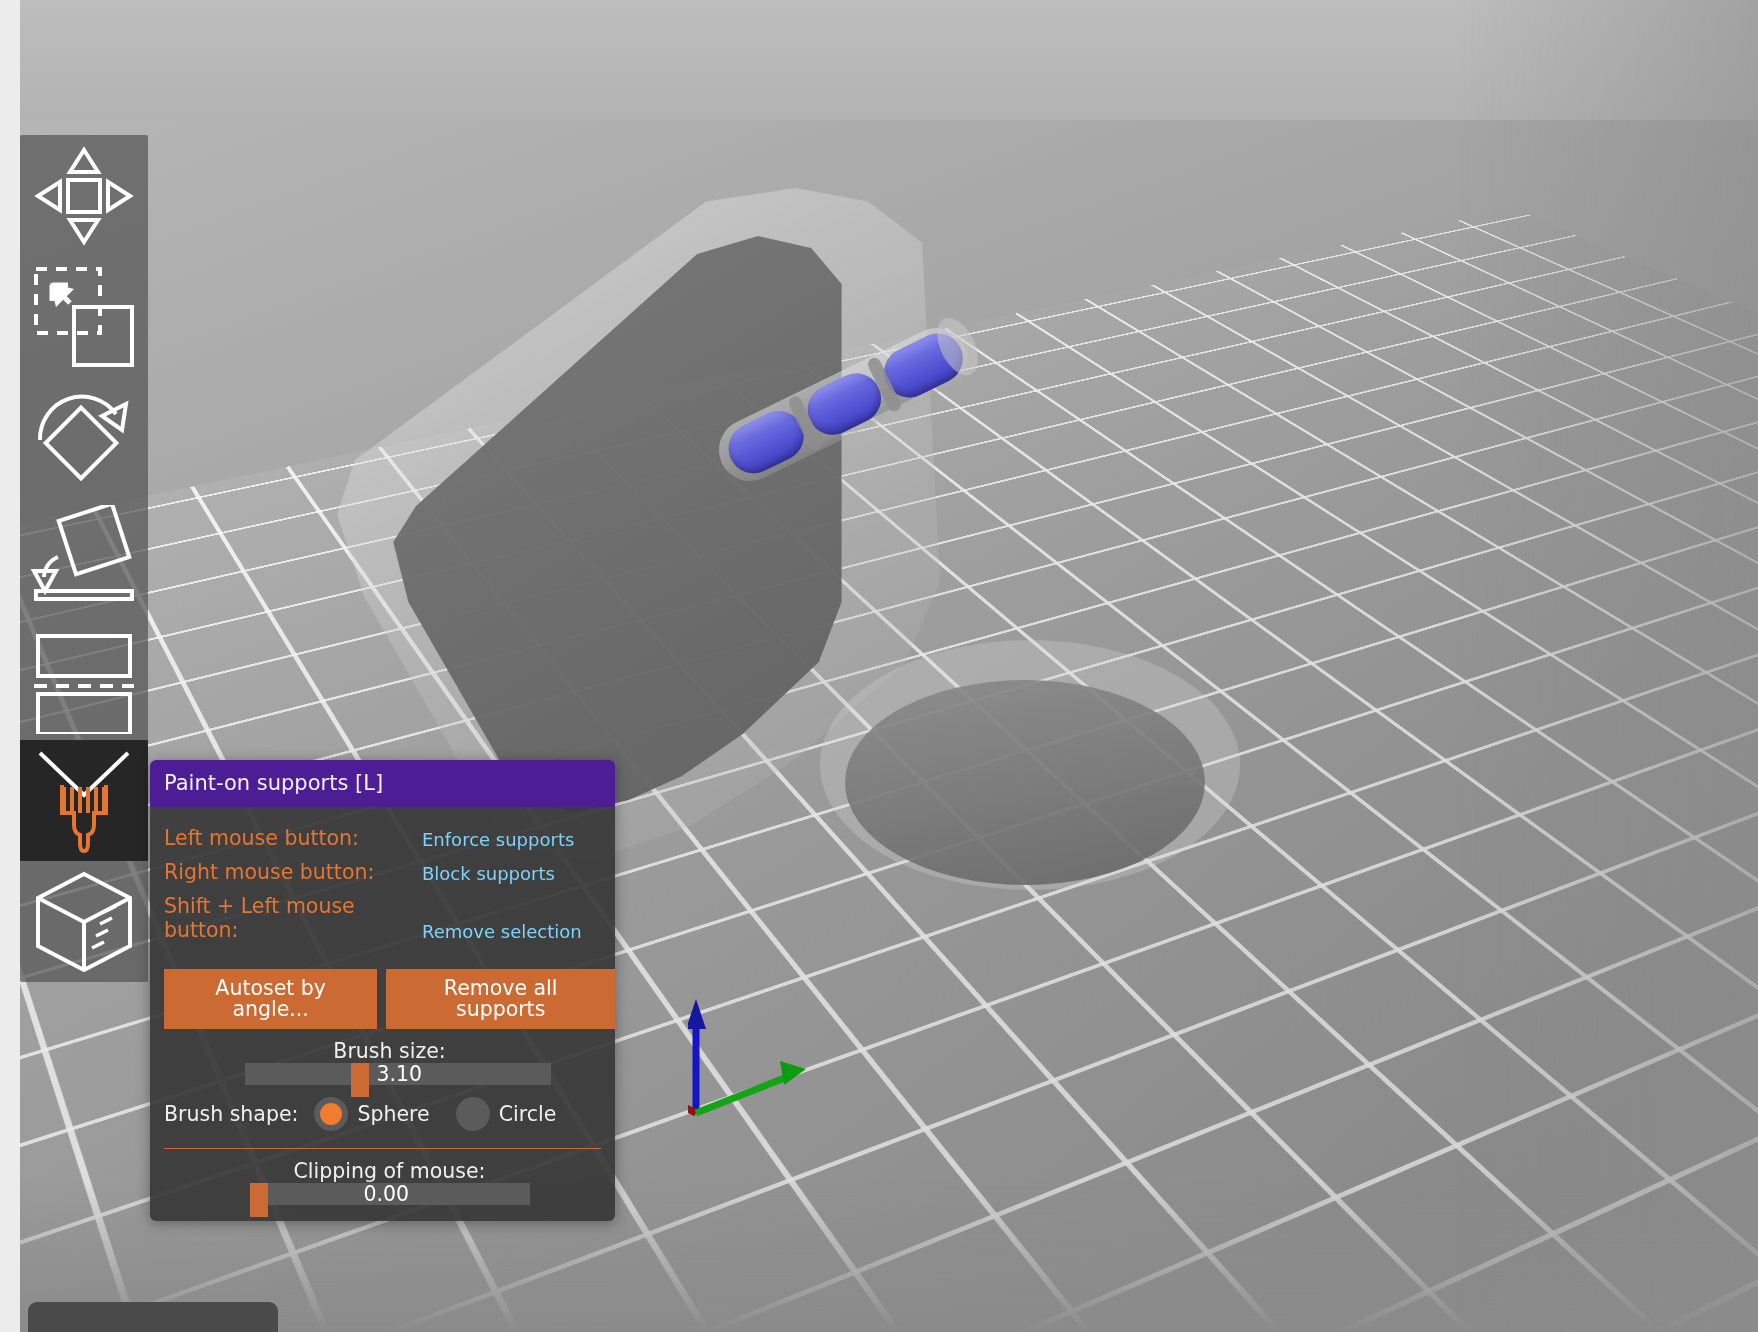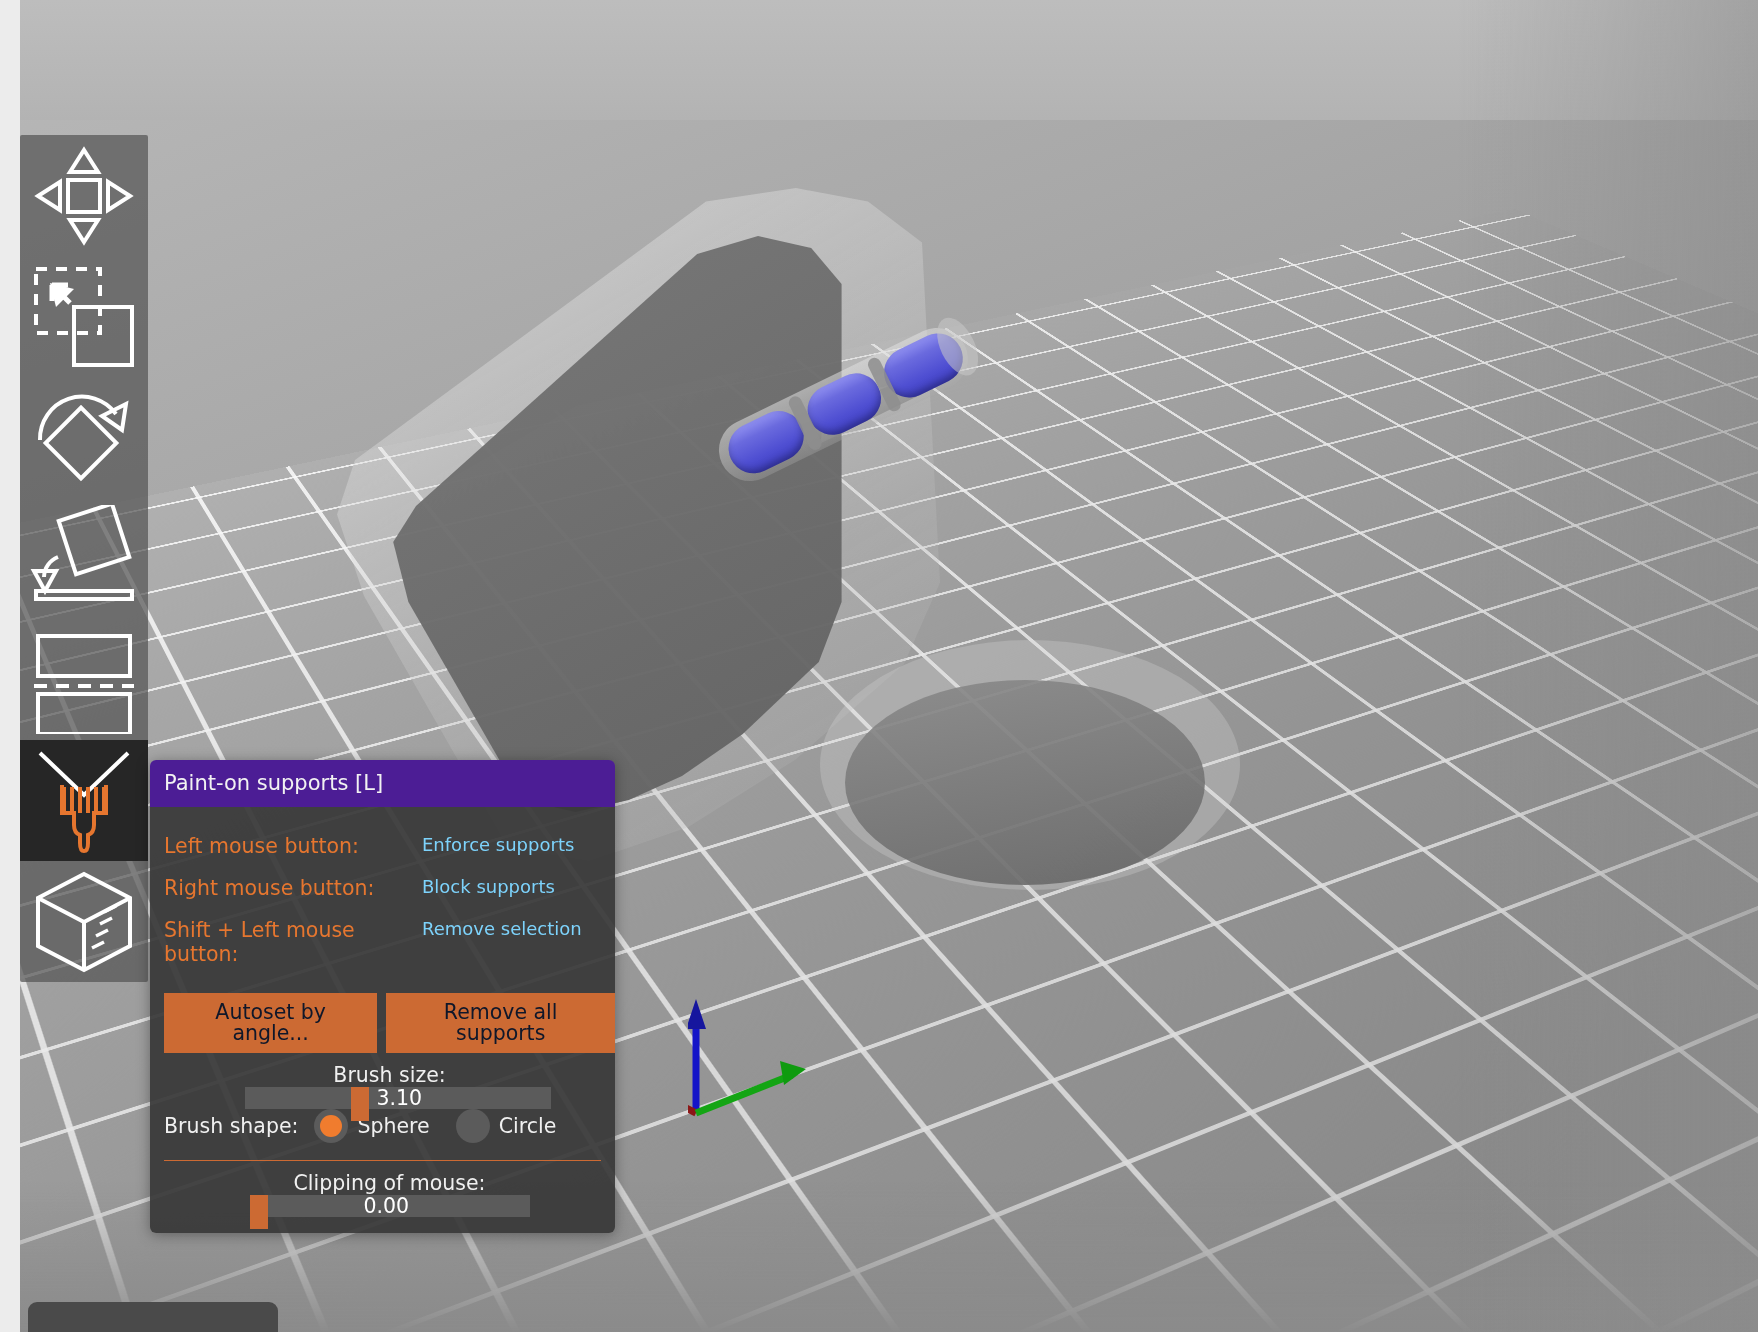--- a/index.html
+++ b/index.html
@@ -88,37 +88,37 @@
 
   
   #panel{position:absolute;left:150px;top:760px;width:465px;
          border-radius:6px;overflow:hidden;
          box-shadow:0 2px 14px rgba(0,0,0,.35);}
   #panel-title{background:#4c1d95;color:#f2f2f2;font-size:21px;
          padding:11px 14px 12px 14px;}
   #panel-body{background:rgba(56,56,56,.93);padding:10px 0 16px 0;}
 
   .shortcuts{padding:4px 0 0 0;}
-  .sc-row{display:flex;align-items:flex-start;padding:5px 0 5px 14px;margin-top:8px;}
+  .sc-row{display:flex;align-items:flex-end;padding:5px 0 5px 14px;}
   .sc-key{color:#e6762f;font-size:20.5px;width:258px;flex:0 0 258px;}
   .sc-val{color:#7dd3fc;font-size:18px;}
 
   .btn-row{display:flex;gap:9px;padding:22px 0 0 14px;}
-  .obtn{background:#cc6a33;color:#0f172a;font-size:20.5px;border:0;
+  .obtn{background:#cc6a33;color:#ffffff;font-size:20.5px;border:0;
         padding:9px 14px 10px 14px;cursor:pointer;font-family:inherit;line-height:1;}
 
   .field-row{display:flex;align-items:center;padding:10px 0 0 14px;flex-direction:column;}
   .f-label{color:#f0f0f0;font-size:20.5px;}
   .slider{position:relative;height:22px;background:#5b5b5b;display:flex;align-items:center;}
   #brush-slider{width:306px;margin-left:16px;}
   #clip-slider{width:280px;}
   .s-handle{position:absolute;top:0;width:18px;height:34px;background:#cc6a33;cursor:pointer;}
   .s-val{position:absolute;color:#fff;font-size:20.5px;}
 
-  .radio-row{display:flex;align-items:center;padding:0 0 0 14px;}
+  .radio-row{display:flex;align-items:center;padding:12px 0 0 14px;}
   .radio{width:34px;height:34px;border-radius:50%;background:#5b5b5b;
          display:flex;align-items:center;justify-content:center;margin-left:16px;cursor:pointer;}
   .radio .dot{width:22px;height:22px;border-radius:50%;background:transparent;}
   .radio.on .dot{background:#f07c2e;}
   .r-label{color:#f0f0f0;font-size:20.5px;margin-left:9px;}
 
   #panel-sep{height:1px;background:#cc6a33;margin:17px 14px 0 14px;}
 
   
   #gizmo{position:absolute;left:688px;top:995px;width:180px;height:130px;}

